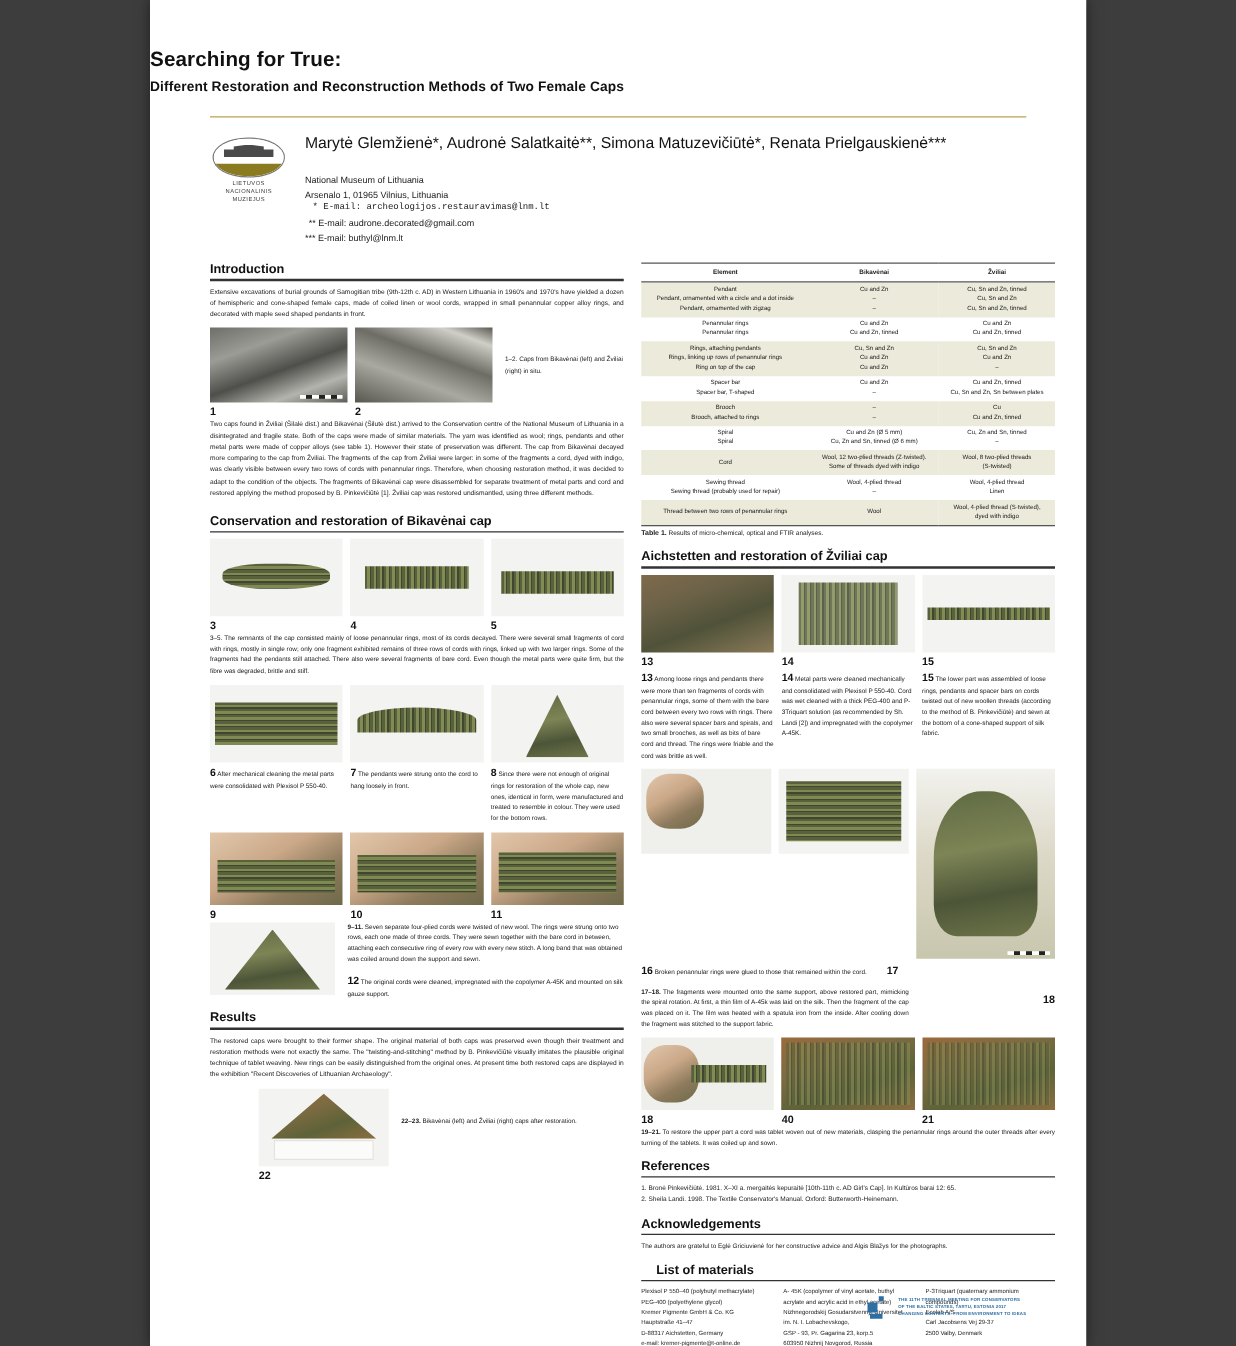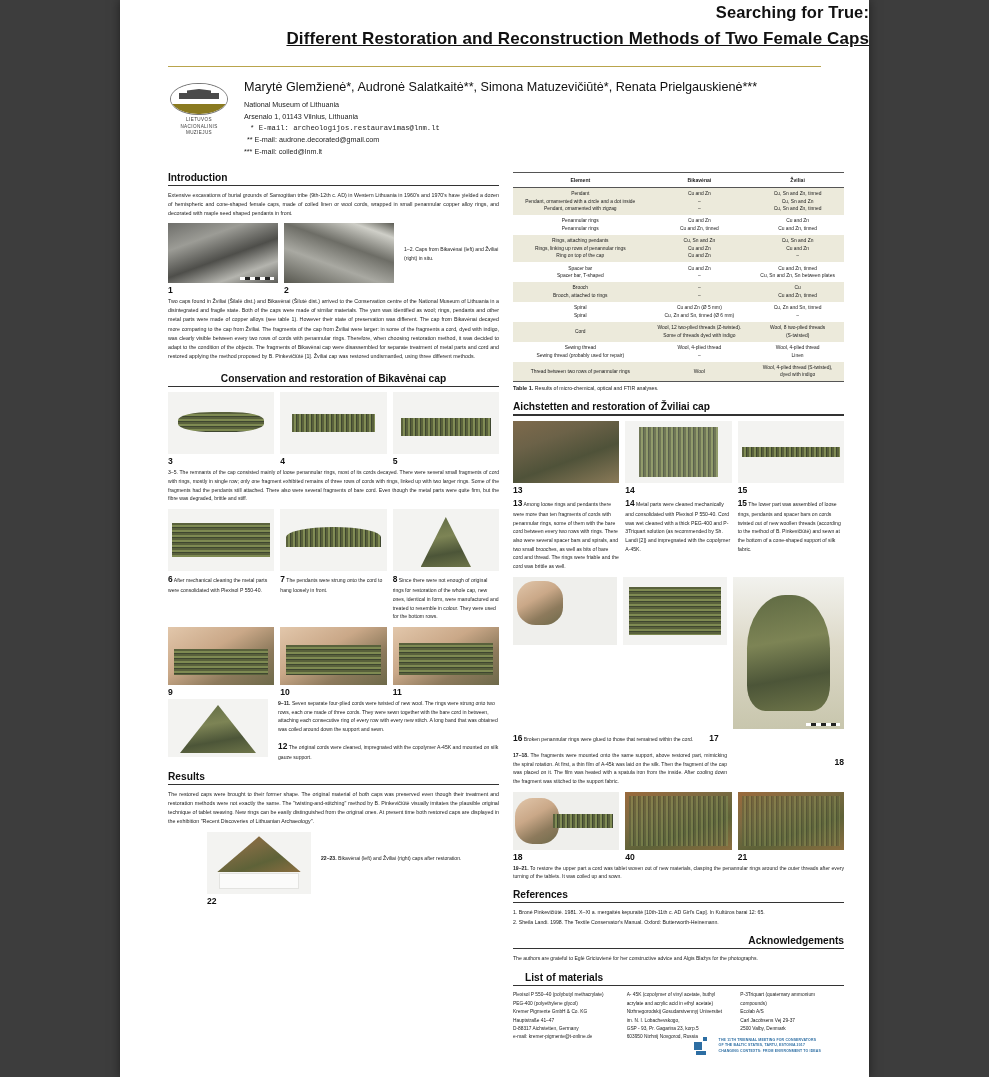--- a/index.html
+++ b/index.html
@@ -2,36 +2,36 @@
 <html><head>
 <meta charset="utf-8">
 <style>
   html,body{margin:0;padding:0;background:#3a3a3a;}
   body{font-family:"Liberation Sans",sans-serif;}
   .screen{width:989px;height:1077px;position:relative;background:#3d3d3d;overflow:hidden;}
   .poster{position:absolute;left:120px;top:0;width:749px;height:1077px;background:#ffffff;
           box-shadow:0 0 10px rgba(0,0,0,.5);overflow:hidden;}
 
   
-  .title{text-align:right;font-size:16.5px;font-weight:bold;color:#111;
+  .title{text-align:left;padding-top:36px;font-size:16.5px;font-weight:bold;color:#111;
          line-height:1.55;letter-spacing:.1px;}
-  .title .l2{font-size:17px;text-decoration:underline;}
+  .title .l2{font-size:11px;}
   .rule-gold{height:1px;background:#b9a44c;margin:14px 48px 0 48px;}
 
   .authblock{display:flex;gap:14px;padding:12px 48px 0 48px;}
   .logo{width:62px;flex:0 0 62px;text-align:center;padding-top:4px;}
   .logo-img{width:56px;height:30px;margin:0 auto;position:relative;overflow:hidden;
             border-radius:28px/16px;background:#ffffff;border:1px solid #7a7a7a;}
   .logo-sky{position:absolute;inset:0;background:#ffffff;}
   .logo-bld{position:absolute;left:8px;right:8px;top:5px;height:10px;background:#4a4a4a;
             clip-path:polygon(0 100%,0 40%,20% 40%,20% 15%,50% 0,80% 15%,80% 40%,100% 40%,100% 100%);}
   .logo-grass{position:absolute;left:0;right:0;bottom:0;height:10px;background:#8a7a20;}
   .logo-txt{font-size:4.6px;line-height:1.45;color:#3a3a3a;letter-spacing:.4px;margin-top:2px;}
   .authors{font-size:12.6px;color:#111;line-height:1.3;}
-  .affil{font-size:7.2px;color:#222;line-height:1.62;margin-top:4px;}
+  .affil{font-size:7.2px;color:#222;line-height:1.62;margin-top:16px;}
   .affil .em{margin-left:6px;font-family:Liberation Mono, monospace;}
   .affil .em2{margin-left:3px;}
 
   
   .cols{display:flex;gap:14px;padding:14px 48px 0 48px;}
   .col{width:331px;flex:0 0 331px;}
 
   .sec-h{font-size:10.2px;font-weight:bold;color:#111;margin:0 0 2px 0;}
   .sec-rule{height:1.4px;background:#333;margin-bottom:5px;}
 
@@ -105,24 +105,24 @@
       <div class="logo-txt">
         <div>LIETUVOS</div>
         <div>NACIONALINIS</div>
         <div>MUZIEJUS</div>
       </div>
     </div>
     <div style="flex:1">
       <div class="authors">Marytė Glemžienė*, Audronė Salatkaitė**, Simona Matuzevičiūtė*, Renata Prielgauskienė***</div>
       <div class="affil">
         <div>National Museum of Lithuania</div>
-        <div>Arsenalo 1, 01143 Vilnius, Lithuania</div>
+        <div>Arsenalo 1, 01965 Vilnius, Lithuania</div>
         <div class="em">* E-mail: archeologijos.restauravimas@lnm.lt</div>
         <div class="em2">** E-mail:  audrone.decorated@gmail.com</div>
-        <div>*** E-mail: coiled@lnm.lt</div>
+        <div>*** E-mail: buthyl@lnm.lt</div>
       </div>
     </div>
   </div>
 
   <div class="cols">
 
     <div class="col">
 
       <div class="sec-h">Introduction</div>
       <div class="sec-rule"></div>
@@ -139,21 +139,21 @@
           <div class="ph ph-bw2" style="height:60px;"></div>
           <div class="figlabel">2</div>
         </div>
         <div style="flex:1;padding-left:4px;padding-top:22px;">
           <div class="cap-t">1–2. Caps from Bikavėnai (left) and Žviliai (right) in situ.</div>
         </div>
       </div>
 
       <div class="body-t" style="margin-top:2px;">Two caps found in Žviliai (Šilalė dist.) and Bikavėnai (Šilutė dist.) arrived to the Conservation centre of the National Museum of Lithuania in a disintegrated and fragile state. Both of the caps were made of similar materials. The yarn was identified as wool; rings, pendants and other metal parts were made of copper alloys (see table 1). However their state of preservation was different. The cap from Bikavėnai decayed more comparing to the cap from Žviliai. The fragments of the cap from Žviliai were larger: in some of the fragments a cord, dyed with indigo, was clearly visible between every two rows of cords with penannular rings. Therefore, when choosing restoration method, it was decided to adapt to the condition of the objects. The fragments of Bikavėnai cap were disassembled for separate treatment of metal parts and cord and restored applying the method proposed by B. Pinkevičiūtė [1]. Žviliai cap was restored undismantled, using three different methods.</div>
 
-      <div class="sec-h" style="margin-top:12px;text-align:center;">Conservation and restoration of Bikavėnai cap</div>
+      <div class="sec-h" style="margin-top:12px;">Conservation and restoration of Bikavėnai cap</div>
       <div class="sec-rule"></div>
 
       <div class="row">
         <div style="flex:1">
           <div class="ph ph-white" style="height:62px;">
             <div class="coil" style="top:20px;height:20px;left:10px;right:10px;border-radius:40%;"></div>
           </div>
           <div class="figlabel">3</div>
         </div>
         <div style="flex:1">
@@ -472,21 +472,21 @@
 
       <div class="cap-t" style="margin-top:2px;text-align:justify;"><b>19–21.</b><span> To restore the upper part a cord was tablet woven out of new materials, clasping the penannular rings around the outer threads after every turning of the tablets. It was coiled up and sown.</span></div>
 
       <div class="sec-h" style="margin-top:8px;">References</div>
       <div class="sec-rule"></div>
       <ul class="refs" id="refslist">
             <li>1. Bronė Pinkevičiūtė. 1981. X–XI a. mergaitės kepuraitė [10th-11th c. AD Girl's Cap]. In Kultūros barai 12: 65.</li>
             <li>2. Sheila Landi. 1998. The Textile Conservator's Manual. Oxford: Butterworth-Heinemann.</li>
           </ul>
 
-      <div class="sec-h" style="margin-top:8px;text-align:right;">Acknowledgements</div>
+      <div class="sec-h" style="margin-top:8px;">Acknowledgements</div>
       <div class="sec-rule"></div>
       <div class="cap-t">The authors are grateful to Eglė Griciuvienė for her constructive advice and Algis Blažys for the photographs.</div>
 
       <div class="sec-h" style="margin-top:9px;margin-left:12px;">List of materials</div>
       <div class="sec-rule"></div>
       <div class="mat">
         <div id="mat1">
               <div>Plexisol P 550–40 (polybutyl methacrylate)</div>
               <div>PEG-400 (polyethylene glycol)</div>
               <div>Kremer Pigmente GmbH &amp; Co. KG</div>

